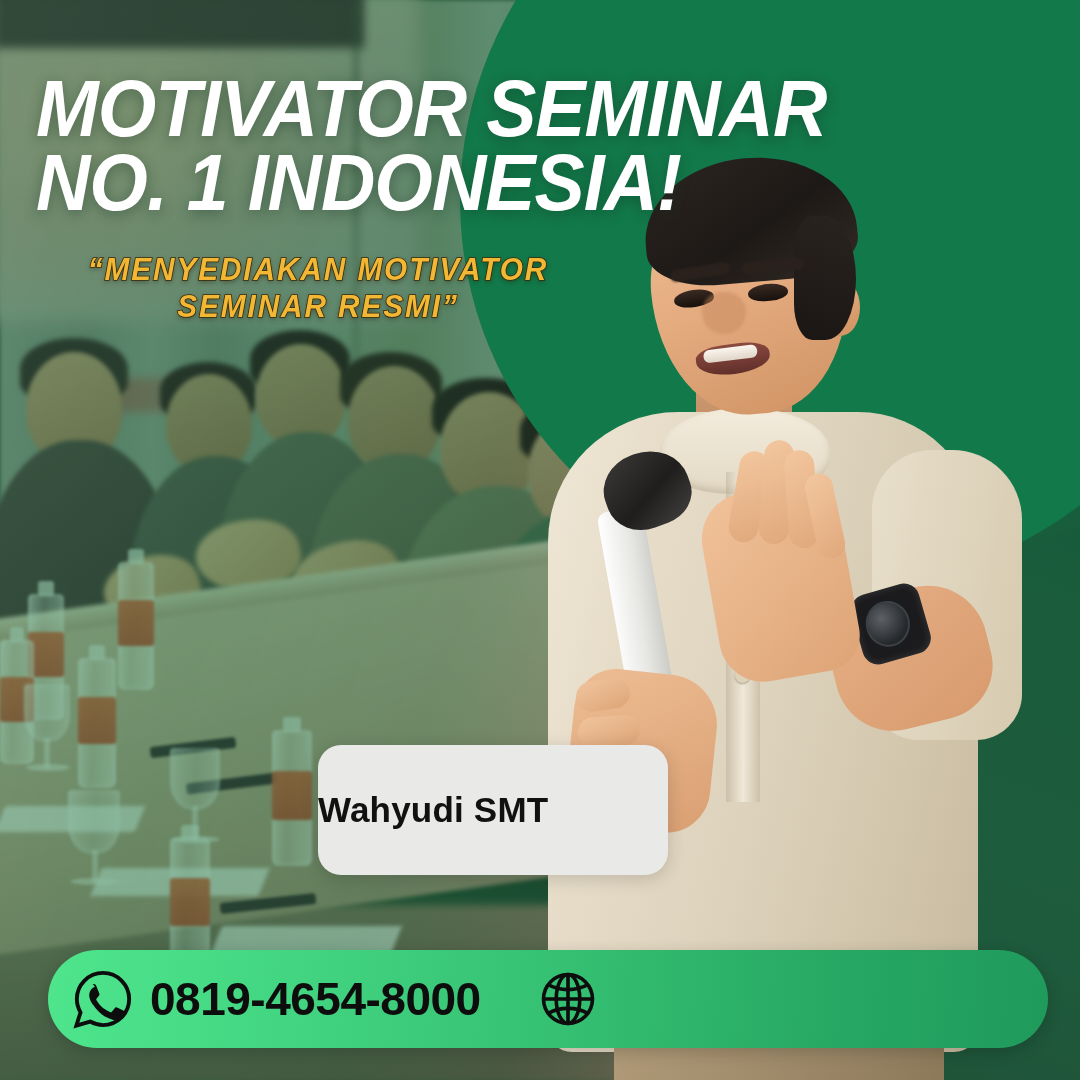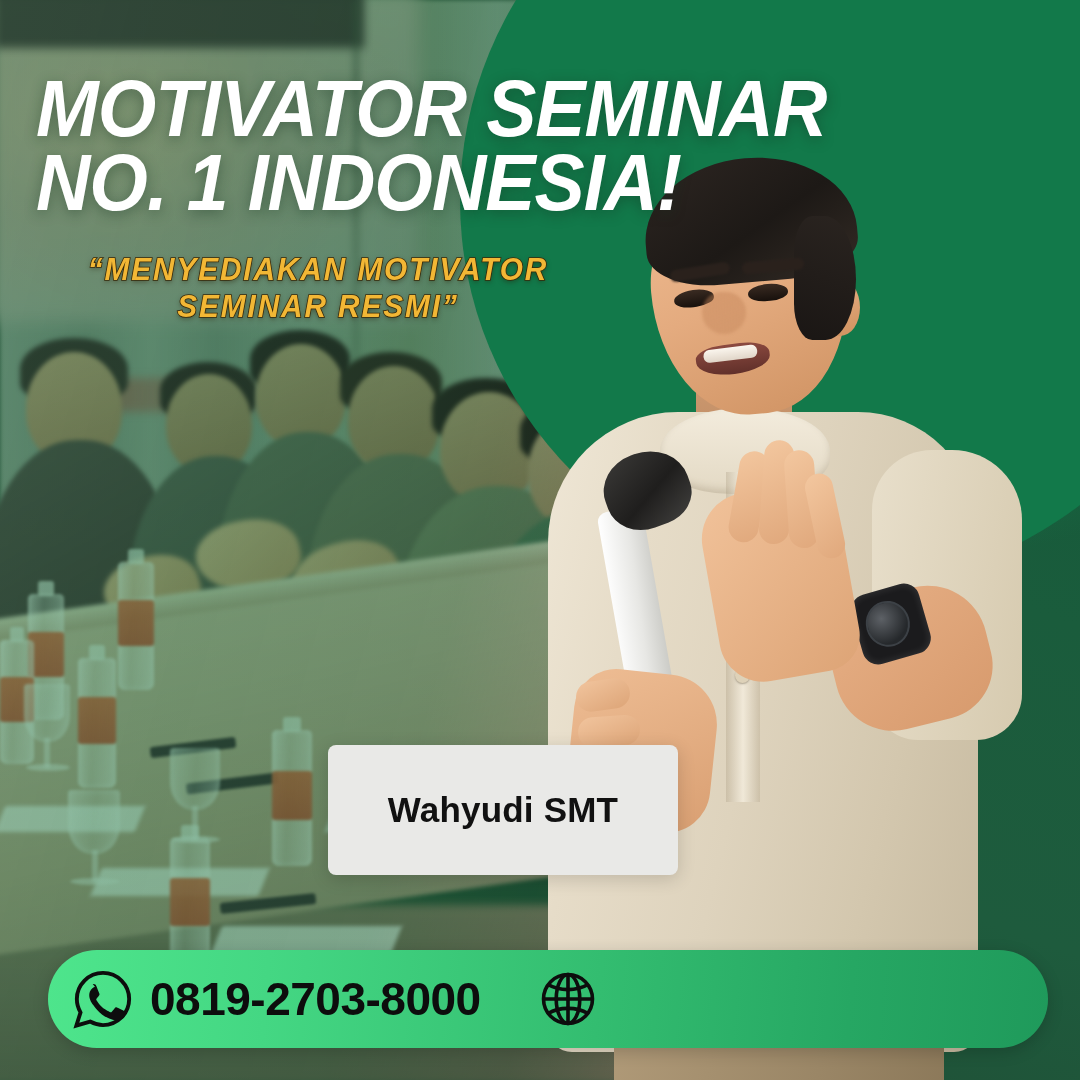--- a/index.html
+++ b/index.html
@@ -303,25 +303,25 @@
     letter-spacing:2px; white-space:pre-line;
     color:#f2b735;
     -webkit-text-stroke:1.6px #3d2c0a;
     paint-order:stroke fill;
     text-shadow:0 2px 5px rgba(35,25,5,.5);
     transform:scaleX(.96); transform-origin:center top;
   }
 
   
   .name-card {
-    position:absolute; left:328px; top:745px; width:350px; height:130px;
-    background:#e9e9e7; border-radius:8px;
+    position:absolute; left:318px; top:745px; width:350px; height:130px;
+    background:#e9e9e7; border-radius:23px;
     box-shadow:0 4px 18px rgba(0,0,0,.16);
     display:flex; flex-direction:column;
-    align-items:center; justify-content:center; gap:4px;
+    align-items:flex-start; justify-content:center; gap:4px;
   }
   .name-card .nm {
     font-size:35px; font-weight:700; color:#111111; letter-spacing:.2px;
   }
   .name-card .role {
     font-size:30px; font-style:italic; font-weight:400; color:#1a1a1a;
     letter-spacing:.8px;
   }
 
   
@@ -501,21 +501,21 @@
     <div class="nm">Wahyudi SMT</div>
   </div>
 
   <div class="contact-bar">
 
     <svg class="ic" width="62" height="62" viewBox="0 0 64 64" aria-hidden="true">
       <path d="M32 5C17.1 5 5 17.1 5 32c0 5 1.4 9.7 3.8 13.8L4.5 59.5l14.2-4.2C22.6 57.4 27.2 59 32 59c14.9 0 27-12.1 27-27S46.9 5 32 5z" fill="none" stroke="#0d0d0d" stroke-width="4"></path>
       <path d="M23.8 19.6c-.7 0-1.8.3-2.8 1.3-1 1-3.2 3.1-3.2 7.5s3.3 8.7 3.7 9.3c.5.6 6.4 10.2 15.8 13.9 7.8 3.1 9.4 2.5 11.1 2.3 1.7-.2 5.4-2.2 6.2-4.4.8-2.2.8-4 .5-4.4-.2-.4-.9-.6-1.9-1.1-1-.5-5.9-2.9-6.8-3.2-.9-.3-1.6-.5-2.2.5-.6 1-2.5 3.2-3.1 3.8-.6.6-1.1.7-2.1.2-1-.5-4.2-1.6-8.1-5-3-2.7-5-6-5.6-7-.6-1-.1-1.6.4-2.1.5-.5 1-1.1 1.5-1.7.5-.6.6-1 1-1.7.3-.7.2-1.3-.1-1.8-.2-.5-2.2-5.4-3-7.4-.7-1.8-1.4-1.8-2-1.9-.5 0-1.1-.1-1.7-.1z" fill="#0d0d0d"></path>
     </svg>
 
-    <div class="phone-text">0819-2703-8000</div>
+    <div class="phone-text">0819-4654-8000</div>
 
     <div class="gap-mid"></div>
 
     <svg class="ic" width="58" height="58" viewBox="0 0 64 64" aria-hidden="true">
       <circle cx="32" cy="32" r="27" fill="none" stroke="#0d0d0d" stroke-width="4"></circle>
       <line x1="32" y1="5" x2="32" y2="59" stroke="#0d0d0d" stroke-width="4"></line>
       <line x1="5" y1="32" x2="59" y2="32" stroke="#0d0d0d" stroke-width="4"></line>
       <ellipse cx="32" cy="32" rx="13" ry="27" fill="none" stroke="#0d0d0d" stroke-width="4"></ellipse>
       <path d="M10 16c6 3.6 13.6 5.6 22 5.6S48 19.6 54 16" fill="none" stroke="#0d0d0d" stroke-width="4"></path>
       <path d="M10 48c6-3.6 13.6-5.6 22-5.6S48 44.4 54 48" fill="none" stroke="#0d0d0d" stroke-width="4"></path>

